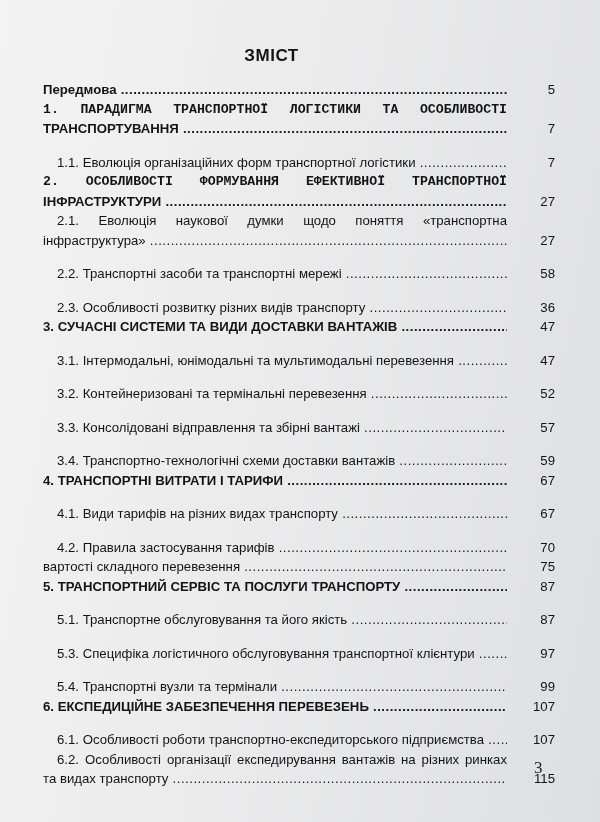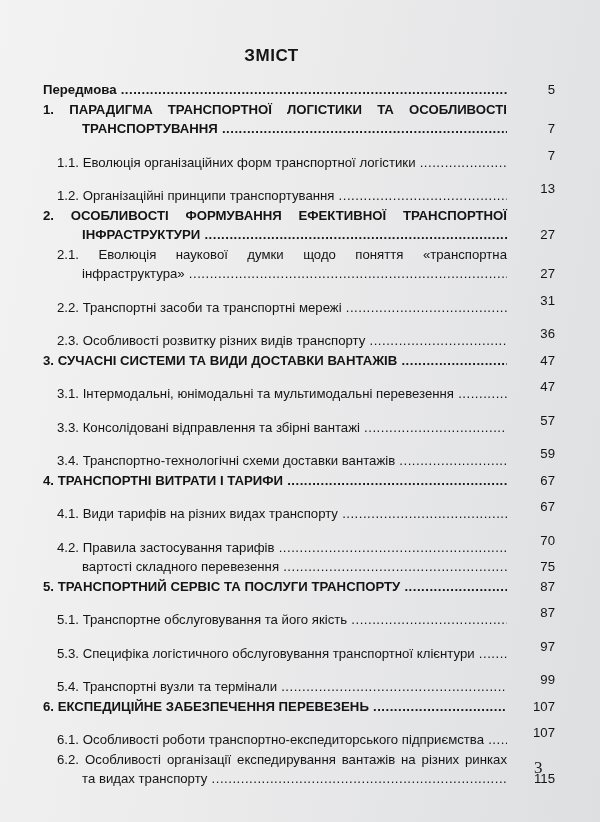--- a/index.html
+++ b/index.html
@@ -39,21 +39,21 @@
     }
     .toc {
       position: absolute;
       left: 43px;
       top: 80px;
       width: 512px;
     }
     .row {
       position: relative;
       display: flex;
-      align-items: center;
+      align-items: flex-end;
       font-size: 13.2px;
       line-height: 19.5px;
     }
     .row .text {
       flex: 1 1 auto;
       position: relative;
       overflow: hidden;
       white-space: nowrap;
     }
     .row .pg {
@@ -71,23 +71,23 @@
       letter-spacing: 0.5px;
     }
     .row.bold .text .label::after { font-weight: bold; }
     .wrap-first {
       font-size: 13.2px;
       line-height: 19.5px;
       text-align: justify;
       text-align-last: justify;
       padding-right: 48px;
     }
-    .wrap-first.bold { font-weight: bold; }
+    .wrap-first.bold { font-weight: bold; font-family: Liberation Mono, monospace; }
     .wrap-first.sub { padding-left: 14px; }
-    .row.cont .text { padding-left: 0; margin-left: 39px; }
+    .row.cont .text { padding-left: 0; }
     .pagenum {
       position: absolute;
       left: 534px;
       top: 758px;
       font-family: "Liberation Serif", "DejaVu Serif", serif;
       font-size: 17px;
       color: #222;
     }
   </style>
 </head>
@@ -110,63 +110,63 @@
       <div class="text"><span class="label">ТРАНСПОРТУВАННЯ</span></div>
       <div class="pg">7</div>
     </div>
   </div>
 
   <div class="row sub">
     <div class="text"><span class="label">1.1. Еволюція організаційних форм транспортної логістики</span></div>
     <div class="pg">7</div>
   </div>
 
-  <div class="row sub">
-    <div class="text"><span class="label">1.2. Організаційні принципи транспортування</span></div>
-    <div class="pg">13</div>
-  </div>
 
 
   <div>
     <div class="wrap-first bold">2. ОСОБЛИВОСТІ ФОРМУВАННЯ ЕФЕКТИВНОЇ ТРАНСПОРТНОЇ</div>
     <div class="row bold cont">
       <div class="text"><span class="label">ІНФРАСТРУКТУРИ</span></div>
       <div class="pg">27</div>
     </div>
   </div>
 
   <div>
     <div class="wrap-first sub">2.1. Еволюція наукової думки щодо поняття «транспортна</div>
     <div class="row cont">
       <div class="text"><span class="label">інфраструктура»</span></div>
       <div class="pg">27</div>
     </div>
   </div>
 
   <div class="row sub">
     <div class="text"><span class="label">2.2. Транспортні засоби та транспортні мережі</span></div>
-    <div class="pg">31</div>
+    <div class="pg">58</div>
   </div>
 
   <div class="row sub">
     <div class="text"><span class="label">2.3. Особливості розвитку різних видів транспорту</span></div>
     <div class="pg">36</div>
   </div>
 
 
   <div class="row bold">
     <div class="text"><span class="label">3. СУЧАСНІ СИСТЕМИ ТА ВИДИ ДОСТАВКИ ВАНТАЖІВ</span></div>
     <div class="pg">47</div>
   </div>
 
   <div class="row sub">
     <div class="text"><span class="label">3.1. Інтермодальні, юнімодальні та мультимодальні перевезення</span></div>
     <div class="pg">47</div>
   </div>
 
+  <div class="row sub">
+    <div class="text"><span class="label">3.2. Контейнеризовані та термінальні перевезення</span></div>
+    <div class="pg">52</div>
+  </div>
 
   <div class="row sub">
     <div class="text"><span class="label">3.3. Консолідовані відправлення та збірні вантажі</span></div>
     <div class="pg">57</div>
   </div>
 
   <div class="row sub">
     <div class="text"><span class="label">3.4. Транспортно-технологічні схеми доставки вантажів</span></div>
     <div class="pg">59</div>
   </div>

